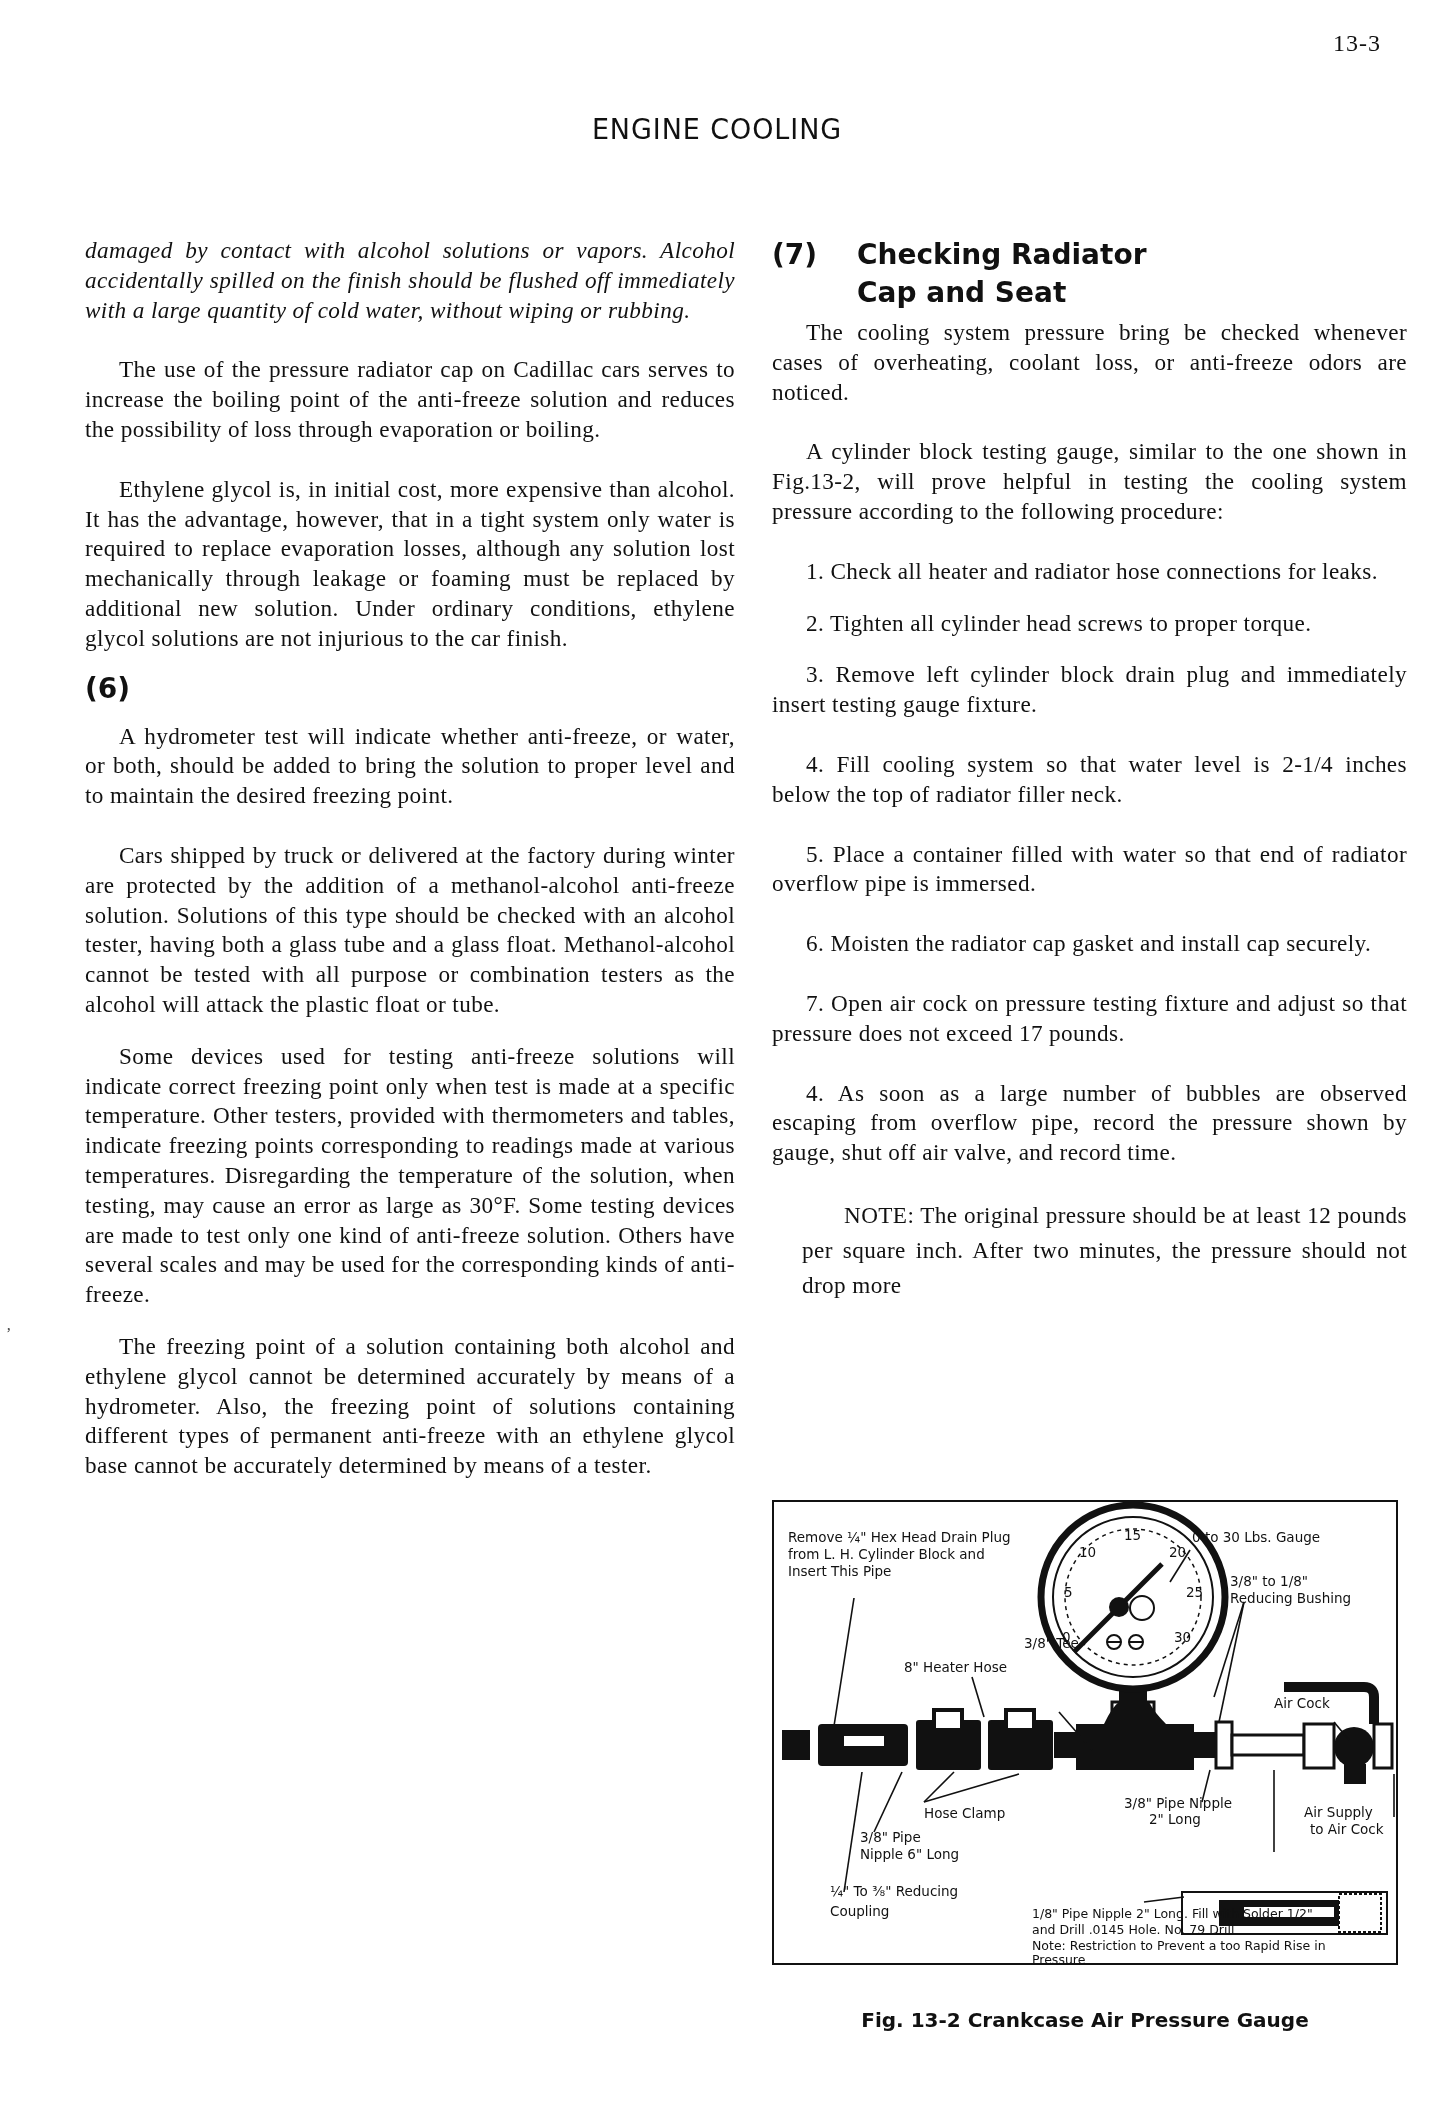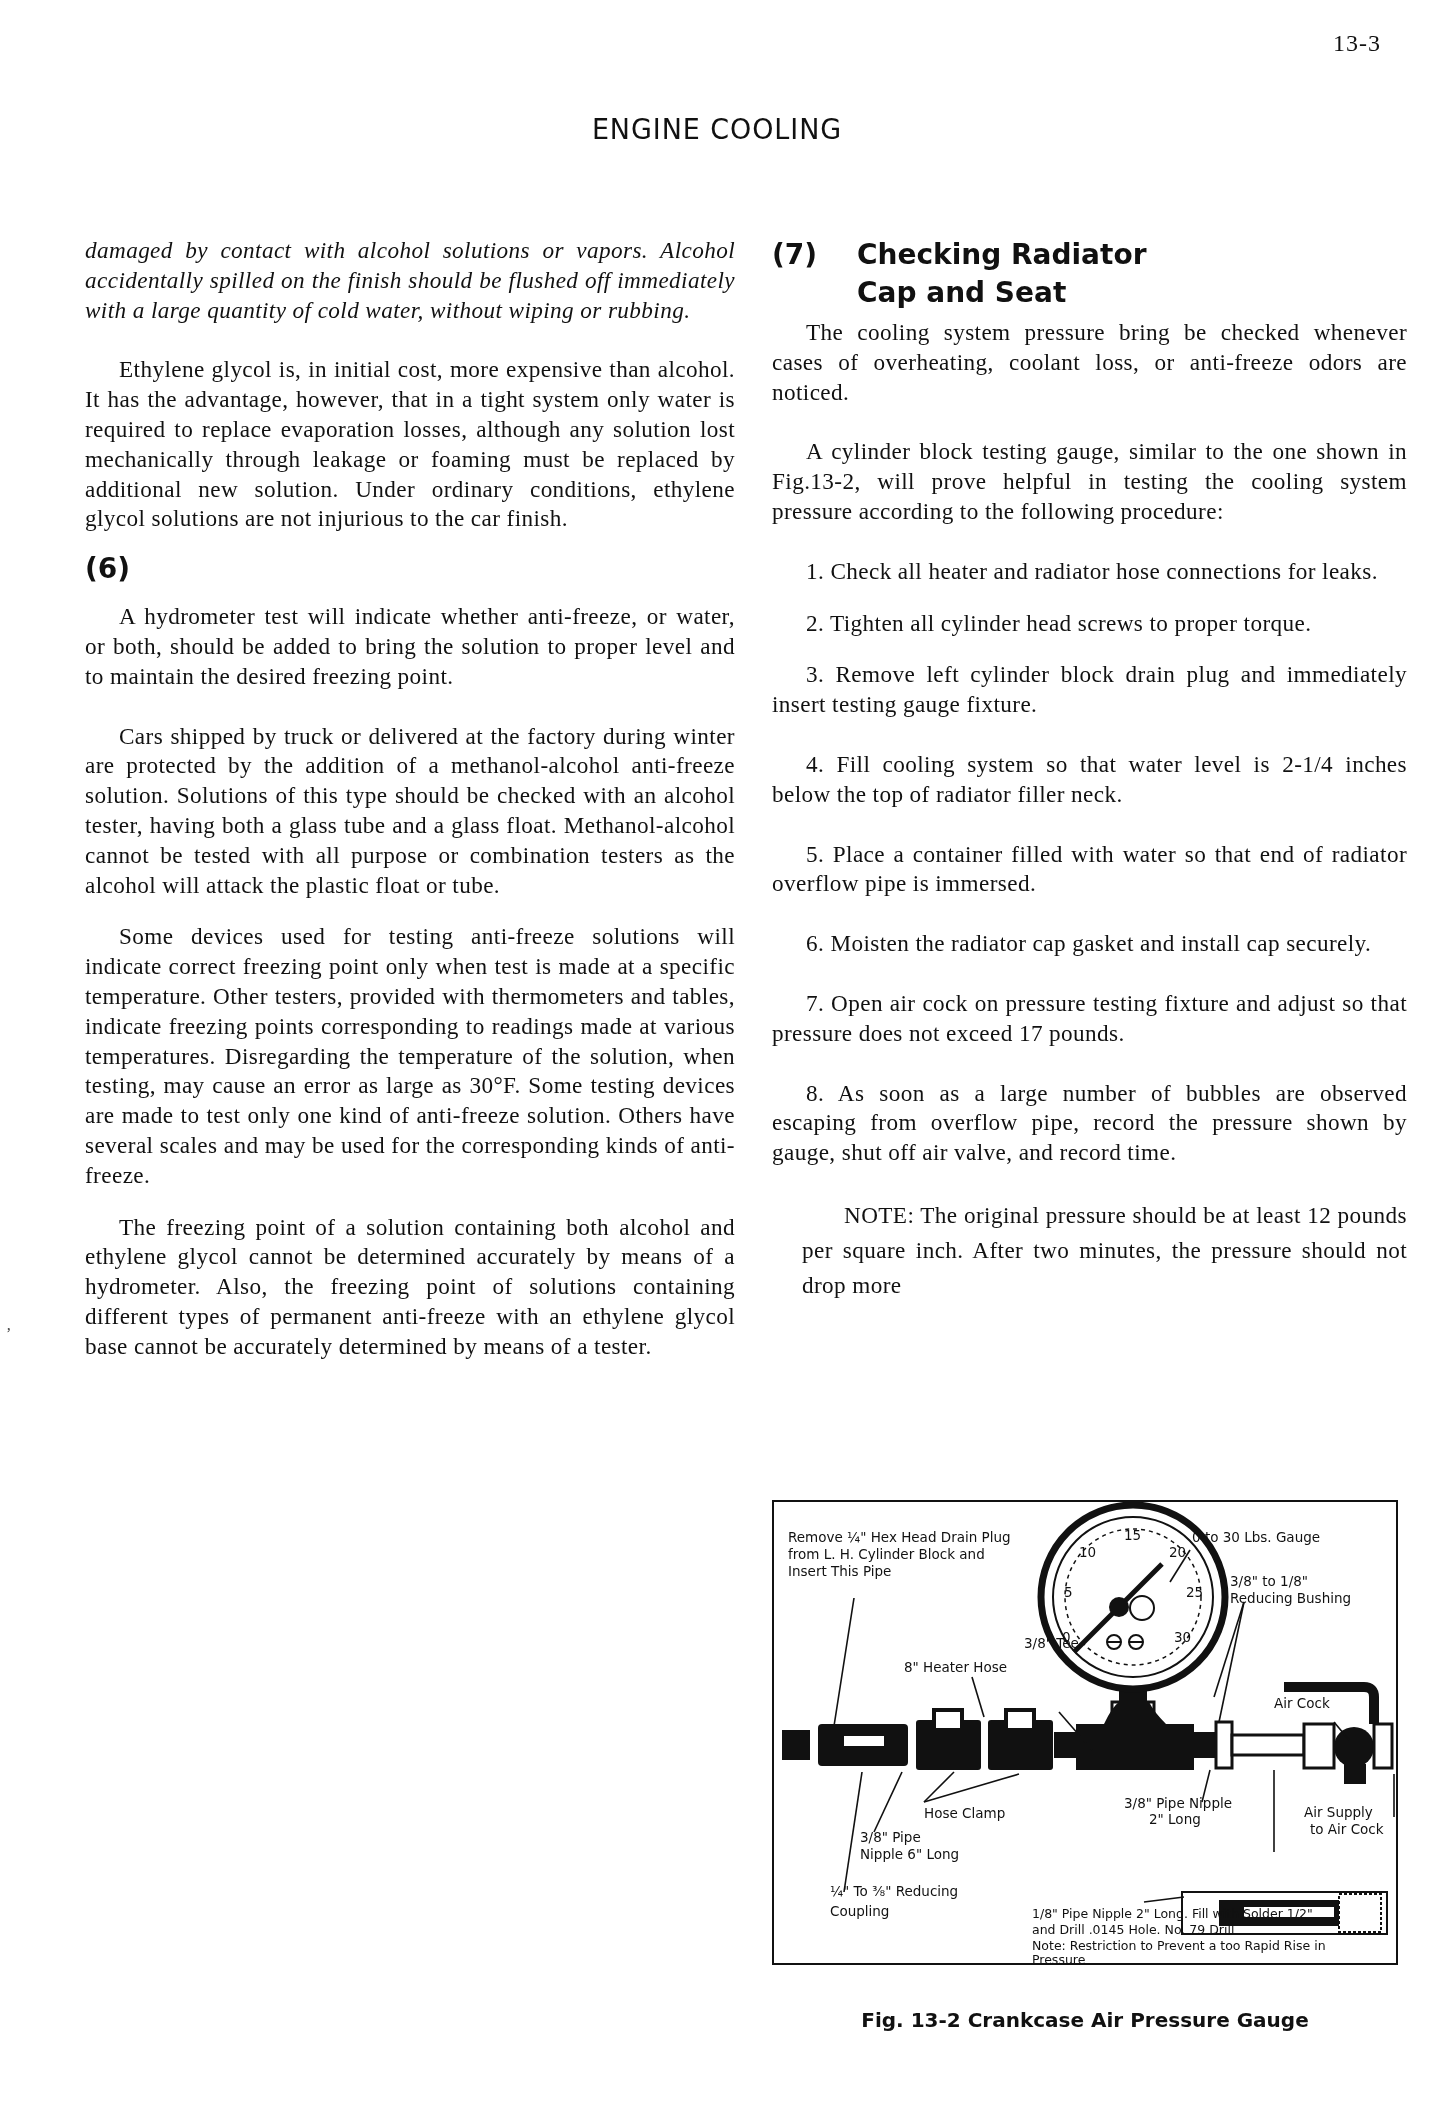--- a/index.html
+++ b/index.html
@@ -31,20 +31,21 @@
 </style>
 </head>
 <body>
 
 <div id="page-number">13-3</div>
 <h1 id="page-title">ENGINE COOLING</h1>
 <div id="stray-mark">’</div>
 
 <div class="col" id="col-left">
   <p class="body noindent">damaged by contact with alcohol solutions or vapors. Alcohol accidentally spilled on the finish should be flushed off immediately with a large quantity of cold water, without wiping or rubbing.</p>
+  <p class="body gap-l">The use of the pressure radiator cap on Cadillac cars serves to increase the boiling point of the anti-freeze solution and reduces the possibility of loss through evaporation or boiling.</p>
   <p class="body gap-l">Ethylene glycol is, in initial cost, more expensive than alcohol. It has the advantage, however, that in a tight system only water is required to replace evaporation losses, although any solution lost mechanically through leakage or foaming must be replaced by additional new solution. Under ordinary conditions, ethylene glycol solutions are not injurious to the car finish.</p>
 
   <h2 class="section" style="margin-top:16px;">
     <span class="num">(6)</span>
   </h2>
   <p class="body" style="margin-top:14px;">A hydrometer test will indicate whether anti-freeze, or water, or both, should be added to bring the solution to proper level and to maintain the desired freezing point.</p>
   <p class="body gap-l">Cars shipped by truck or delivered at the factory during winter are protected by the addition of a methanol-alcohol anti-freeze solution. Solutions of this type should be checked with an alcohol tester, having both a glass tube and a glass float. Methanol-alcohol cannot be tested with all purpose or combination testers as the alcohol will attack the plastic float or tube.</p>
   <p class="body gap-m">Some devices used for testing anti-freeze solutions will indicate correct freezing point only when test is made at a specific temperature. Other testers, provided with thermometers and tables, indicate freezing points corresponding to readings made at various temperatures. Disregarding the temperature of the solution, when testing, may cause an error as large as 30°F. Some testing devices are made to test only one kind of anti-freeze solution. Others have several scales and may be used for the corresponding kinds of anti-freeze.</p>
   <p class="body gap-m">The freezing point of a solution containing both alcohol and ethylene glycol cannot be determined accurately by means of a hydrometer. Also, the freezing point of solutions containing different types of permanent anti-freeze with an ethylene glycol base cannot be accurately determined by means of a tester.</p>
 </div>
@@ -60,21 +61,21 @@
   <p class="body" style="margin-top:6px;">The cooling system pressure bring be checked whenever cases of overheating, coolant loss, or anti-freeze odors are noticed.</p>
   <p class="body gap-l">A cylinder block testing gauge, similar to the one shown in Fig.13-2, will prove helpful in testing the cooling system pressure according to the following procedure:</p>
 
   <p class="body gap-l">1. Check all heater and radiator hose connections for leaks.</p>
   <p class="body gap-m">2. Tighten all cylinder head screws to proper torque.</p>
   <p class="body gap-m">3. Remove left cylinder block drain plug and immediately insert testing gauge fixture.</p>
   <p class="body gap-l">4. Fill cooling system so that water level is 2-1/4 inches below the top of radiator filler neck.</p>
   <p class="body gap-l">5. Place a container filled with water so that end of radiator overflow pipe is immersed.</p>
   <p class="body gap-l">6. Moisten the radiator cap gasket and install cap securely.</p>
   <p class="body gap-l">7. Open air cock on pressure testing fixture and adjust so that pressure does not exceed 17 pounds.</p>
-  <p class="body gap-l">8. As soon as a large number of bubbles are observed escaping from overflow pipe, record the pressure shown by gauge, shut off air valve, and record time.</p>
+  <p class="body gap-l">4. As soon as a large number of bubbles are observed escaping from overflow pipe, record the pressure shown by gauge, shut off air valve, and record time.</p>
   <p class="note gap-l">NOTE: The original pressure should be at least 12 pounds per square inch. After two minutes, the pressure should not drop more</p>
 </div>
 
 <div id="figure-box">
   <svg width="626" height="465" viewBox="0 0 626 465">
 
     <g>
       <rect x="338" y="200" width="42" height="20" fill="#fff" stroke="#111" stroke-width="3"></rect>
       <rect x="345" y="185" width="28" height="18" fill="#111"></rect>
       <circle cx="359" cy="95" r="92" fill="#fff" stroke="#111" stroke-width="7"></circle>

